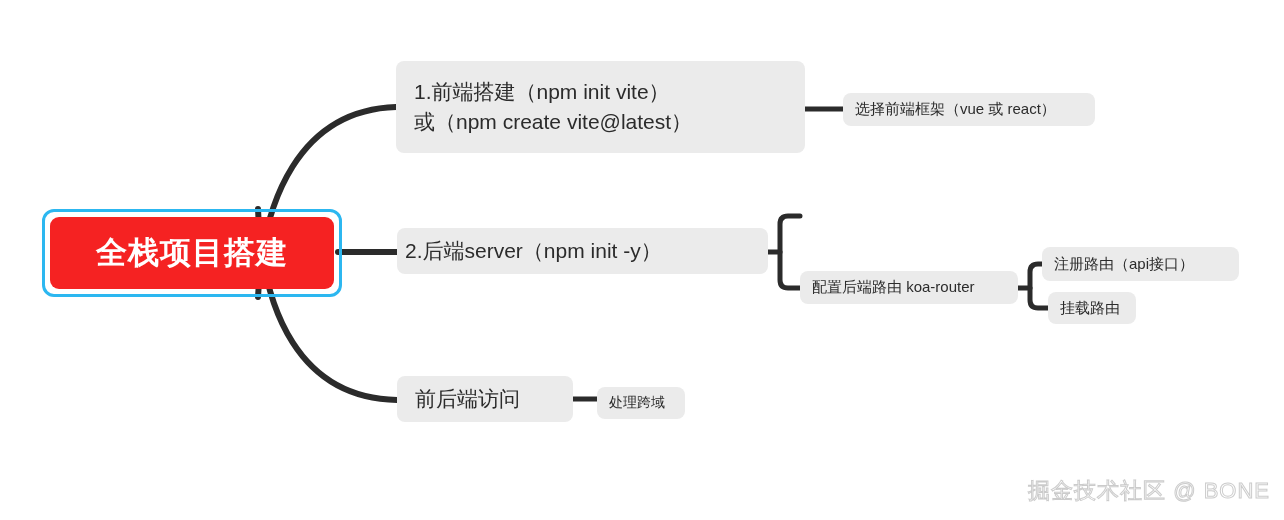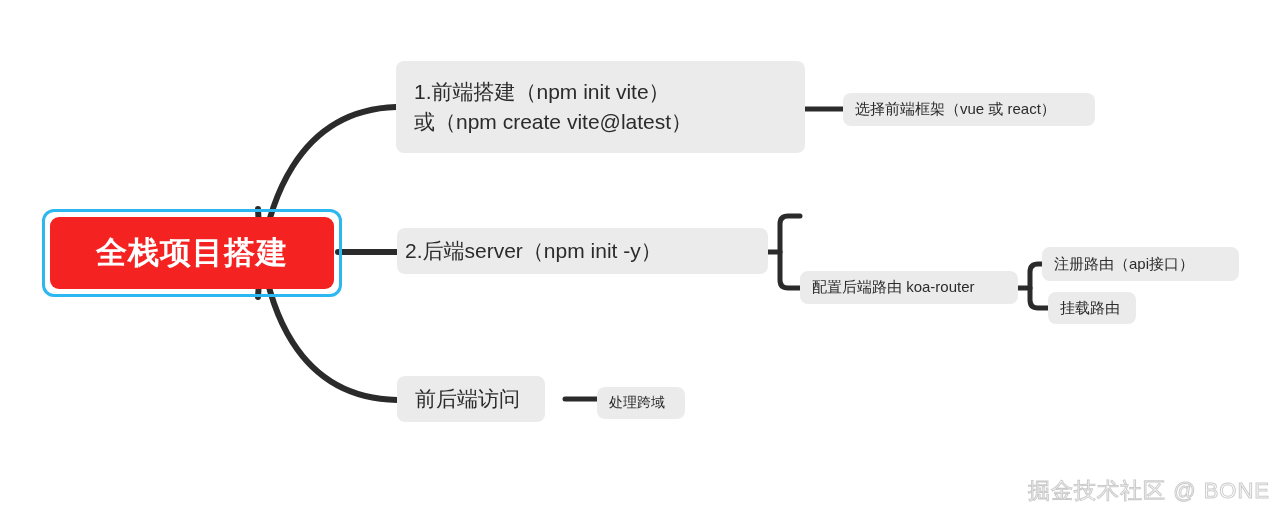--- a/index.html
+++ b/index.html
@@ -87,21 +87,21 @@
     left: 397px;
     top: 228px;
     width: 371px;
     height: 46px;
     justify-content: center;
     padding-left: 8px;
   }
   #node-access {
     left: 397px;
     top: 376px;
-    width: 148px;
+    width: 176px;
     height: 46px;
   }
 
   
   .branch2 {
     font-size: 15px;
     padding: 7px 12px;
   }
   #node-select-framework {
     left: 843px;

